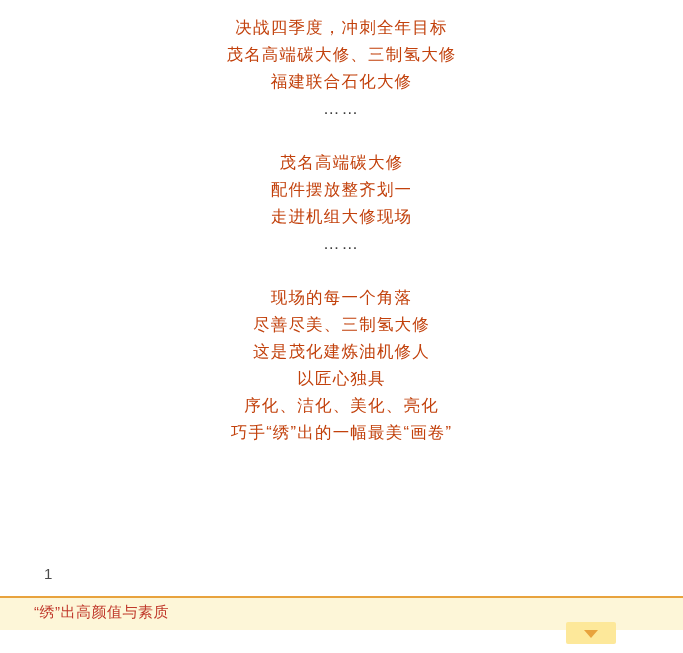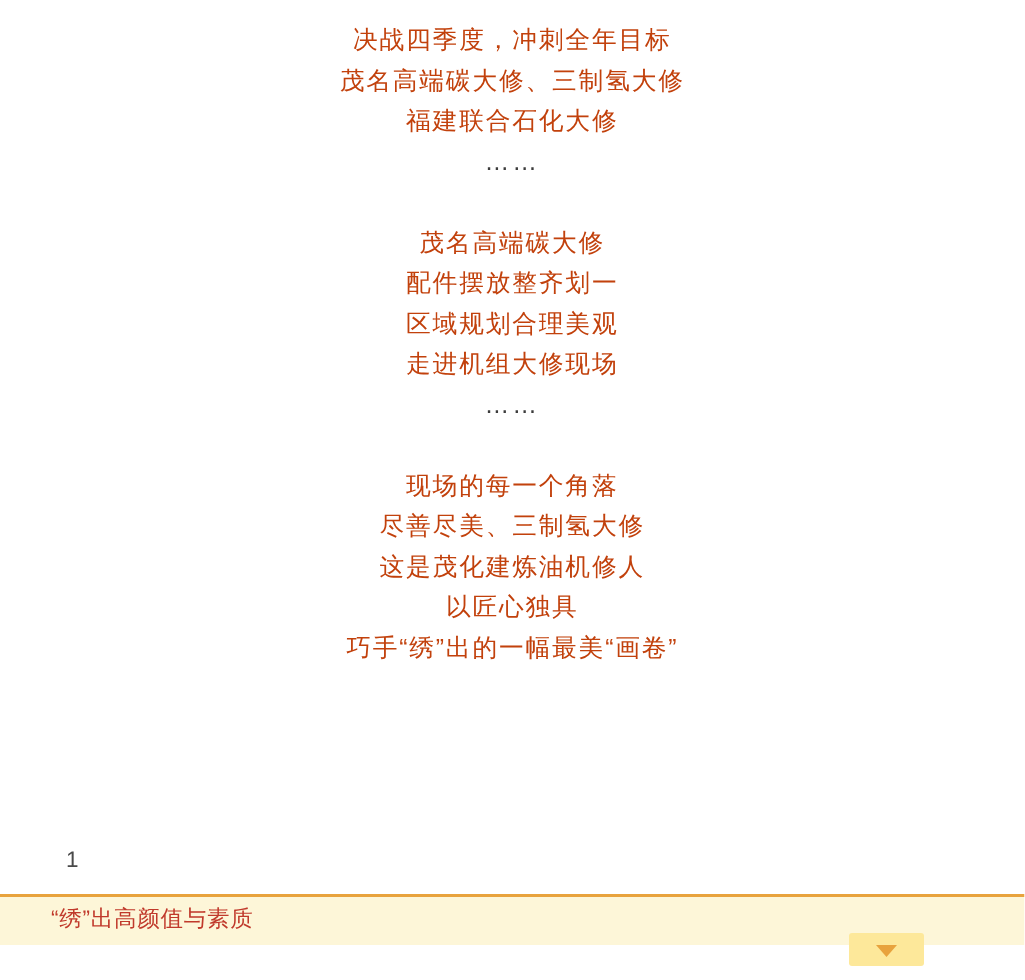--- a/index.html
+++ b/index.html
@@ -127,32 +127,32 @@
       <div class="line">茂名高端碳大修、三制氢大修</div>
       <div class="line">福建联合石化大修</div>
       <div class="line dots">……</div>
     </div>
 
     <div class="stanza-gap"></div>
 
     <div class="stanza">
       <div class="line">茂名高端碳大修</div>
       <div class="line">配件摆放整齐划一</div>
-      <div class="line">区域规划合理美观</div>
       <div class="line">走进机组大修现场</div>
       <div class="line dots">……</div>
     </div>
 
     <div class="stanza-gap"></div>
 
     <div class="stanza">
       <div class="line">现场的每一个角落</div>
       <div class="line">尽善尽美、三制氢大修</div>
       <div class="line">这是茂化建炼油机修人</div>
       <div class="line">以匠心独具</div>
+      <div class="line">序化、洁化、美化、亮化</div>
       <div class="line">巧手“绣”出的一幅最美“画卷”</div>
     </div>
 
   </div>
 
   <div class="page-number">1</div>
 
   <div class="footer-bar"></div>
   <div class="footer-title">“绣”出高颜值与素质</div>
   <div class="footer-bottom"></div>

